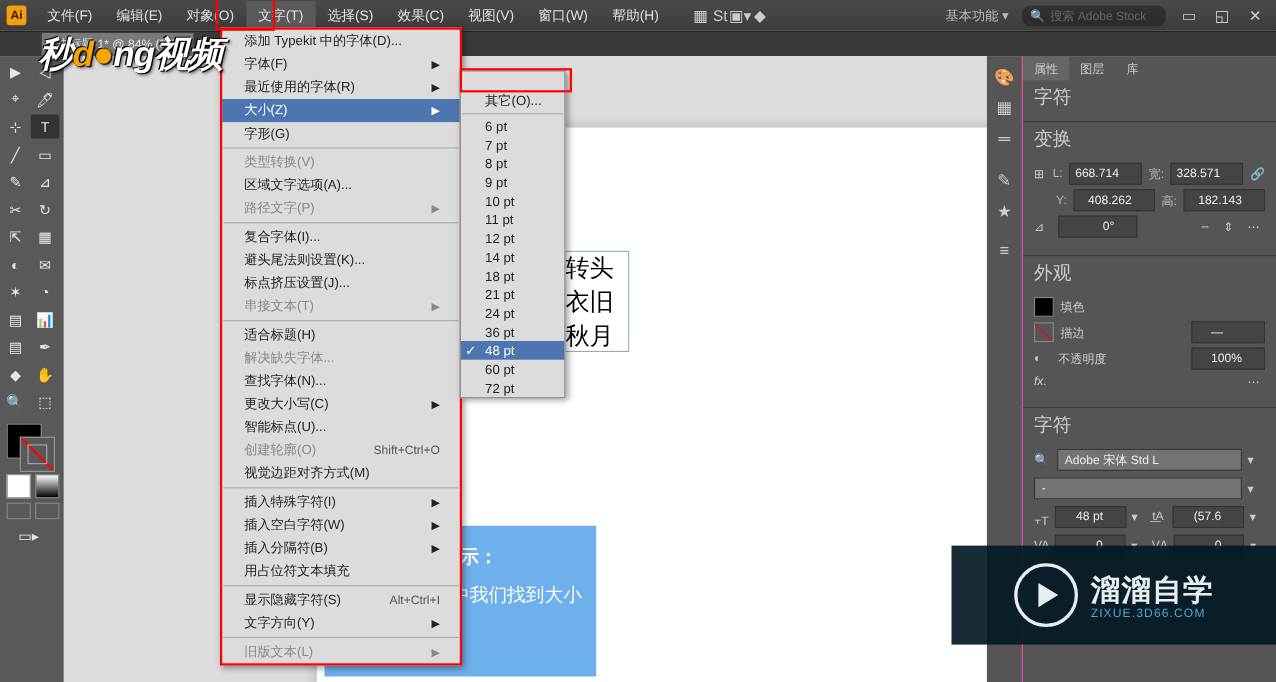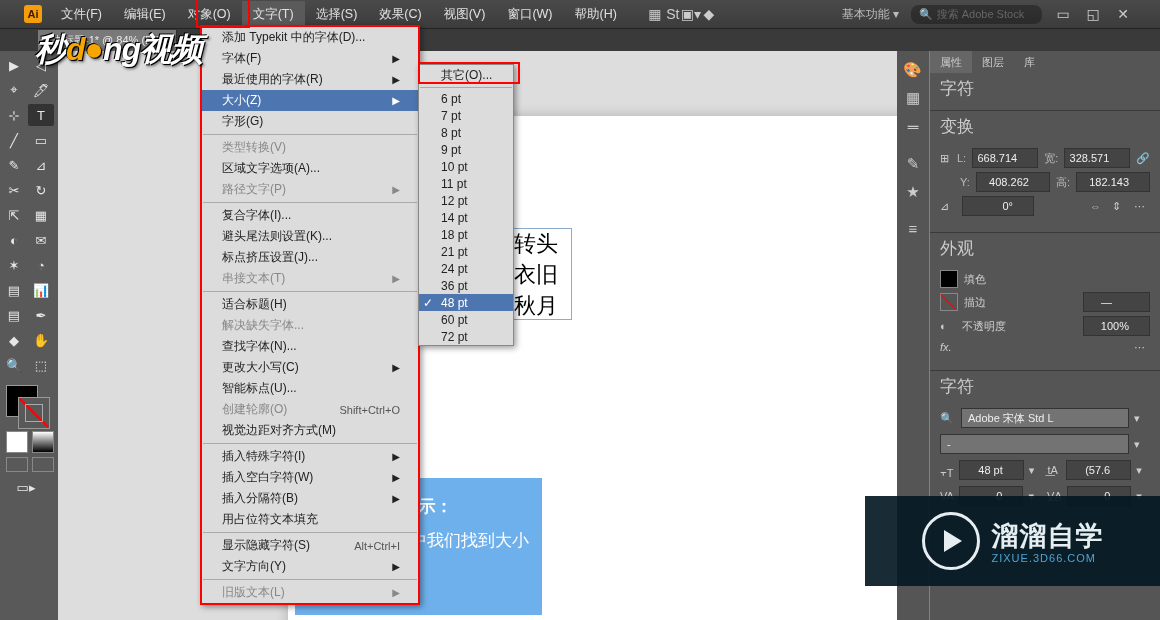--- a/index.html
+++ b/index.html
@@ -1,17 +1,17 @@
 <!DOCTYPE html>
 <html><head>
 <meta charset="utf-8">
 <style>
   html, body { margin: 0; padding: 0; width: 1160px; height: 620px; overflow: hidden; font-family: 'Microsoft YaHei', Arial, sans-serif; background: #e0e0e0; font-size: 12px; color: #bbb; }
   .app { width: 1160px; height: 620px; background: #e0e0e0; position: relative; }
-  .titlebar { height: 28px; background: linear-gradient(#4a4a4a, #3c3c3c); display: flex; align-items: center; padding: 0 24px; position: relative; }
+  .titlebar { height: 28px; background: linear-gradient(#4a4a4a, #3c3c3c); display: flex; align-items: center; padding: 0 6px; position: relative; }
   .app-icon { width: 18px; height: 18px; background: #f59e0b; border-radius: 3px; display: flex; align-items: center; justify-content: center; color: #3c1800; font-weight: bold; font-size: 11px; }
   .menubar { display: flex; margin-left: 8px; gap: 0; }
   .menuitem { padding: 5px 11px; color: #e0e0e0; font-size: 12.5px; cursor: pointer; }
   .menuitem.active { background: #5a5a5a; }
   .top-right { margin-left: auto; display: flex; align-items: center; gap: 12px; padding-right: 4px; }
   .search-box { width: 115px; height: 15px; background: rgba(0,0,0,0.3); border-radius: 8px; padding: 2px 8px; font-size: 11px; color: #888; display:flex; align-items:center;}
   .top-icon { width: 18px; height: 16px; display:inline-flex; align-items:center; justify-content:center; color:#ccc; font-size:14px;}
   .doc-tab-bar { height: 22px; background: #3a3a3a; display: flex; align-items: center; padding-left: 38px; border-top: 1px solid #222; }
   .doc-tab { background: #797979; color: #eaeaea; padding: 3px 14px; font-size: 11px; border-right: 1px solid #2e2e2e;}
   .main-area { display: flex; height: calc(100% - 50px); }
@@ -378,21 +378,21 @@
         <span class="dd-arrow">▶</span>
       </div>
       <div class="dd-sep"></div>
       <div class="dd-item disabled">
         <span>旧版文本(L)</span>
         <span class="dd-arrow">▶</span>
       </div>
     </div>
 
   <div class="dropdown dd-sub1" id="dd-sizes">
-      <div class="dd-item" style="padding: 1.5px 14px 1.5px 22px; position: relative;">其它(O)...</div>
+      <div class="dd-item" style="padding: 1.5px 14px 1.5px 22px; position: relative; margin-top: 16px;">其它(O)...</div>
       <div class="dd-sep"></div>
       <div class="dd-item" style="padding: 1.5px 14px 1.5px 22px; position: relative;">6 pt</div>
       <div class="dd-item" style="padding: 1.5px 14px 1.5px 22px; position: relative;">7 pt</div>
       <div class="dd-item" style="padding: 1.5px 14px 1.5px 22px; position: relative;">8 pt</div>
       <div class="dd-item" style="padding: 1.5px 14px 1.5px 22px; position: relative;">9 pt</div>
       <div class="dd-item" style="padding: 1.5px 14px 1.5px 22px; position: relative;">10 pt</div>
       <div class="dd-item" style="padding: 1.5px 14px 1.5px 22px; position: relative;">11 pt</div>
       <div class="dd-item" style="padding: 1.5px 14px 1.5px 22px; position: relative;">12 pt</div>
       <div class="dd-item" style="padding: 1.5px 14px 1.5px 22px; position: relative;">14 pt</div>
       <div class="dd-item" style="padding: 1.5px 14px 1.5px 22px; position: relative;">18 pt</div>

